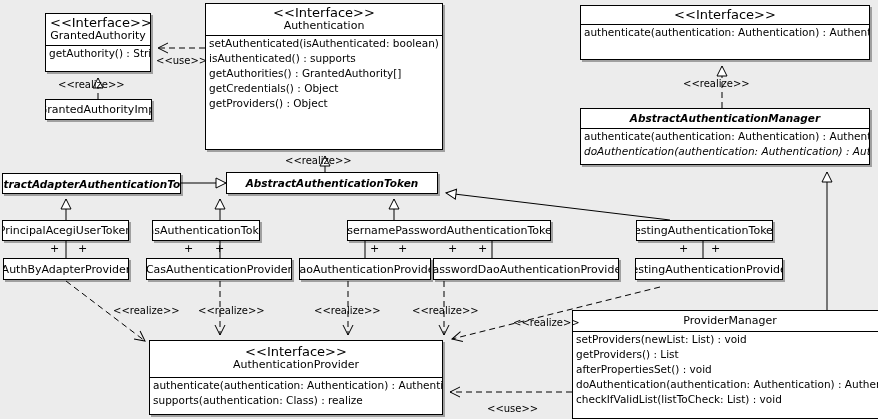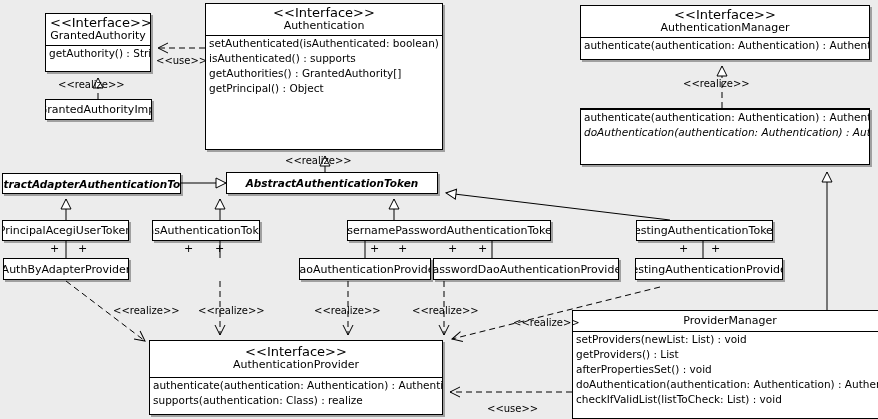--- a/index.html
+++ b/index.html
@@ -129,35 +129,38 @@
 
   <div class="uml" style="left:205px;top:3px;width:238px;height:147px;">
     <div class="hdr">
       <span class="stereo">&lt;&lt;Interface&gt;&gt;</span>
       <span class="cname plain">Authentication</span>
     </div>
     <div class="ops sep">
       <div class="op">setAuthenticated(isAuthenticated: boolean) : void</div>
       <div class="op">isAuthenticated() : supports</div>
       <div class="op">getAuthorities() : GrantedAuthority[]</div>
-      <div class="op">getPrincipal() : Object</div>
+      <div class="op">getCredentials() : Object</div>
+      <div class="op">getProviders() : Object</div>
     </div>
   </div>
 
   <div class="uml" style="left:580px;top:5px;width:290px;height:55px;">
     <div class="hdr">
       <span class="stereo">&lt;&lt;Interface&gt;&gt;</span>
-      <span class="cname plain">AuthenticationManager</span>
     </div>
     <div class="ops sep">
       <div class="op">authenticate(authentication: Authentication) : Authentication</div>
     </div>
   </div>
 
   <div class="uml" style="left:580px;top:108px;width:290px;height:57px;">
+    <div class="hdr" style="padding-top:3px;">
+      <span class="cname abstract">AbstractAuthenticationManager</span>
+    </div>
     <div class="ops sep">
       <div class="op">authenticate(authentication: Authentication) : Authentication</div>
       <div class="op abstract">doAuthentication(authentication: Authentication) : Authentication</div>
     </div>
   </div>
 
   <div class="uml simple abstract" style="left:2px;top:173px;width:179px;height:21px;">
     <span>AbstractAdapterAuthenticationToken</span>
   </div>
 
@@ -178,20 +181,23 @@
   </div>
 
   <div class="uml simple" style="left:636px;top:220px;width:137px;height:21px;">
     <span>TestingAuthenticationToken</span>
   </div>
 
   <div class="uml simple" style="left:3px;top:258px;width:126px;height:22px;">
     <span>AuthByAdapterProvider</span>
   </div>
 
+  <div class="uml simple" style="left:146px;top:258px;width:146px;height:22px;">
+    <span>CasAuthenticationProvider</span>
+  </div>
 
   <div class="uml simple" style="left:299px;top:258px;width:132px;height:22px;">
     <span>DaoAuthenticationProvider</span>
   </div>
 
   <div class="uml simple" style="left:433px;top:258px;width:186px;height:22px;">
     <span>PasswordDaoAuthenticationProvider</span>
   </div>
 
   <div class="uml simple" style="left:635px;top:258px;width:148px;height:22px;">

